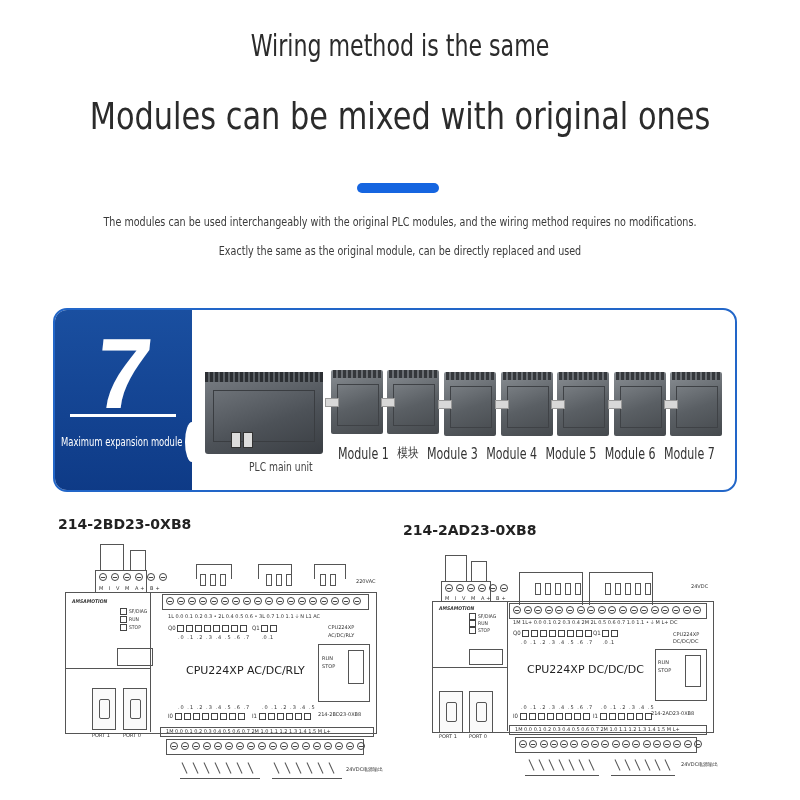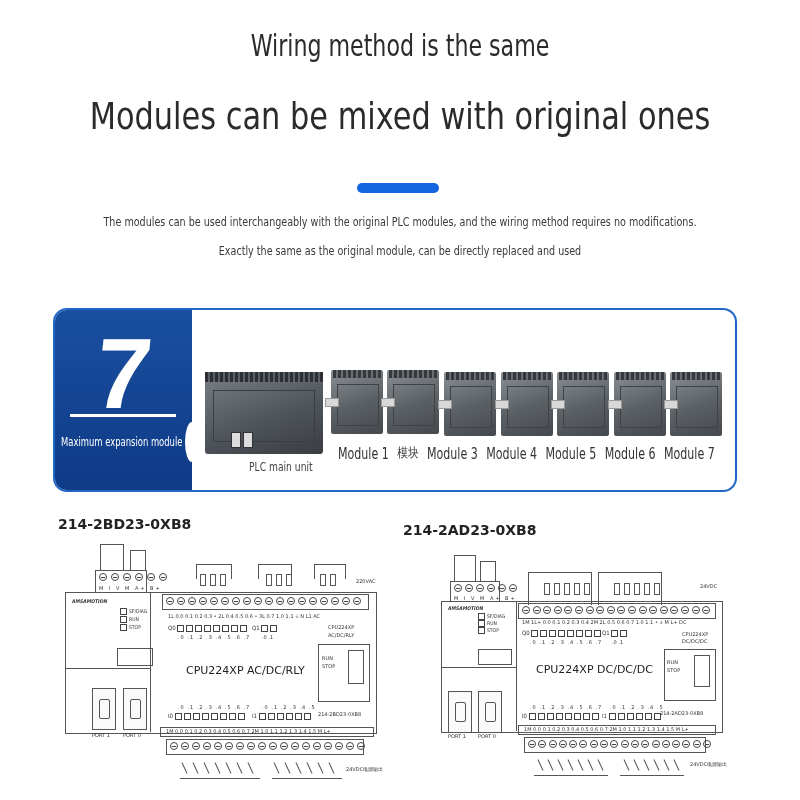--- a/index.html
+++ b/index.html
@@ -235,21 +235,21 @@
     <div class="sw" style="left:238px;top:222px;"></div>
     <div class="sw" style="left:249px;top:222px;"></div>
     <div class="sw" style="left:260px;top:222px;"></div>
     <div class="sw" style="left:271px;top:222px;"></div>
   <div class="box" style="left:120px;top:238px;width:80px;height:0;border-left:none;border-right:none;border-bottom:none;"></div>
   <div class="box" style="left:212px;top:238px;width:70px;height:0;border-left:none;border-right:none;border-bottom:none;"></div>
   <div class="tiny" style="left:286px;top:226px;">24VDC电源输出</div>
 </div>
 
 <div class="abs title-code" style="left:403px;top:522px;">214-2AD23-0XB8</div>
-<div class="abs" style="left:438px;top:545px;width:300px;height:240px;">
+<div class="abs" style="left:429px;top:545px;width:300px;height:240px;">
   <div class="box" style="left:12px;top:36px;width:48px;height:20px;">
     <div class="tb" style="left:3px;top:2px;gap:3px;">
       <div class="scr"></div>
         <div class="scr"></div>
         <div class="scr"></div>
         <div class="scr"></div>
         <div class="scr"></div>
         <div class="scr"></div>
     </div>
     <div class="tiny" style="left:3px;top:13px;letter-spacing:2px;">M I V M A+ B+</div>

